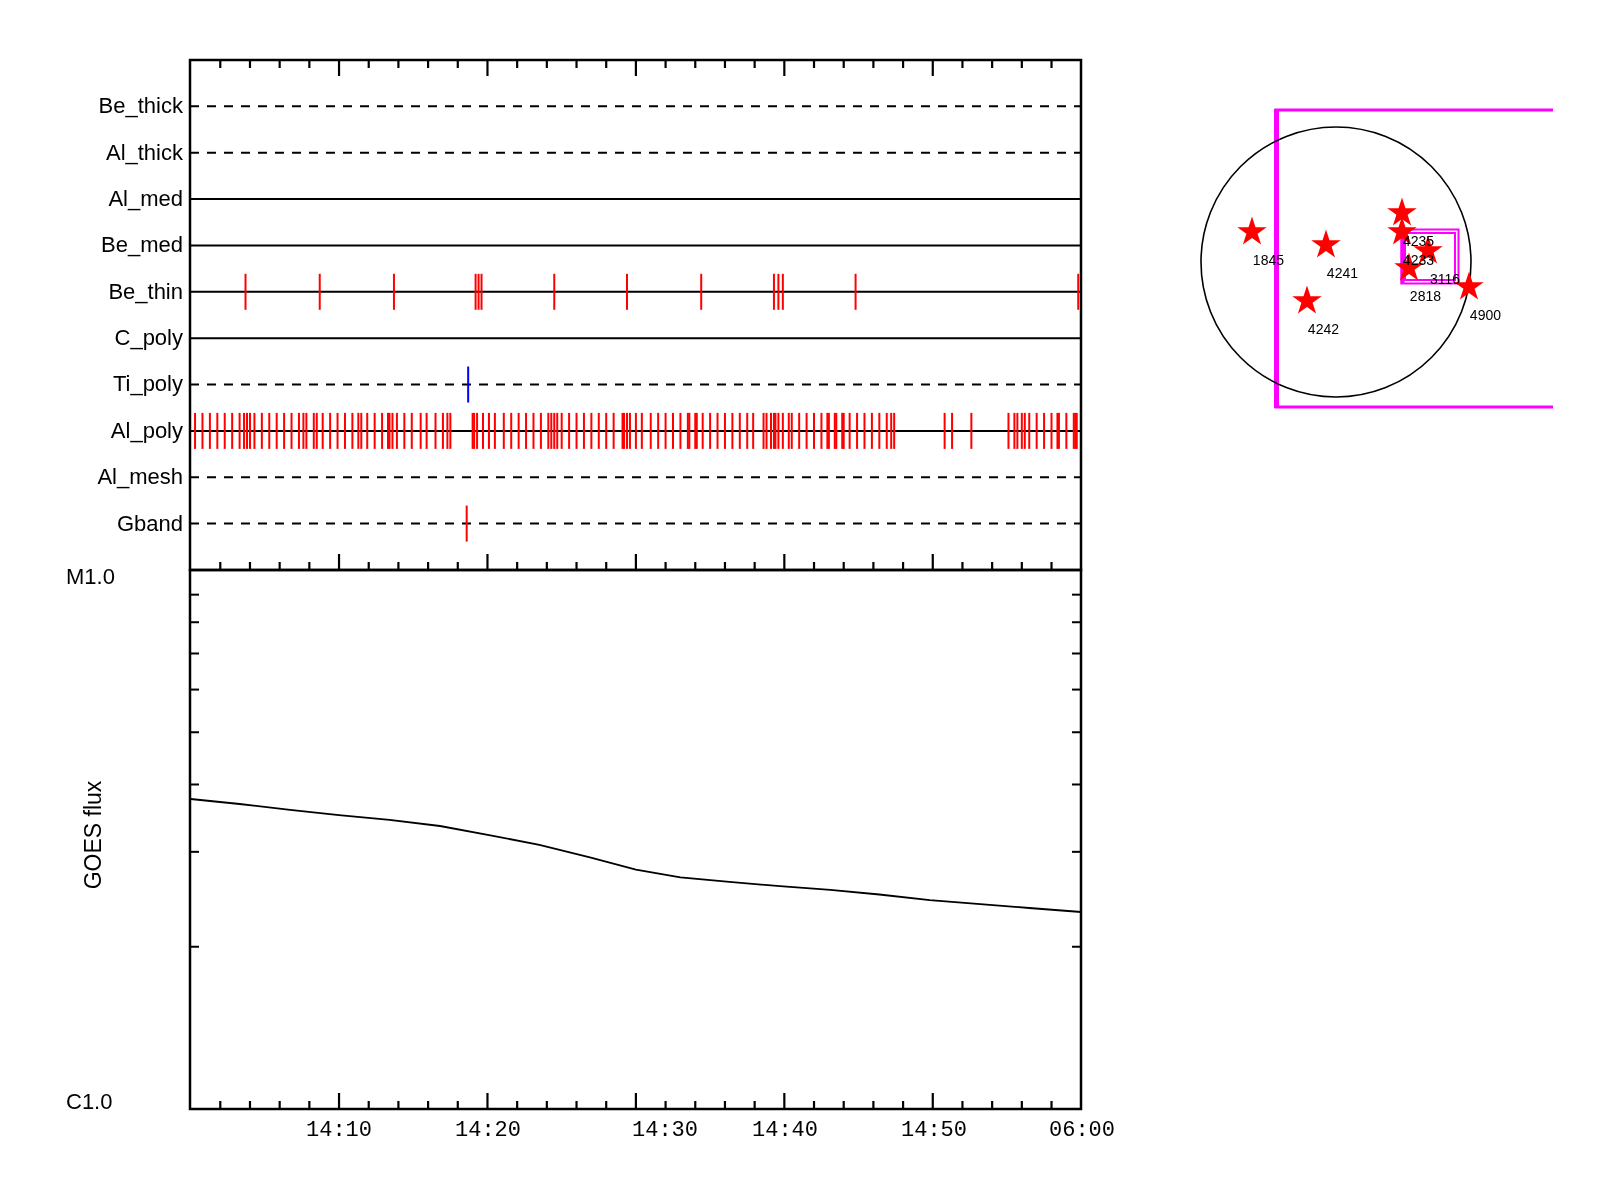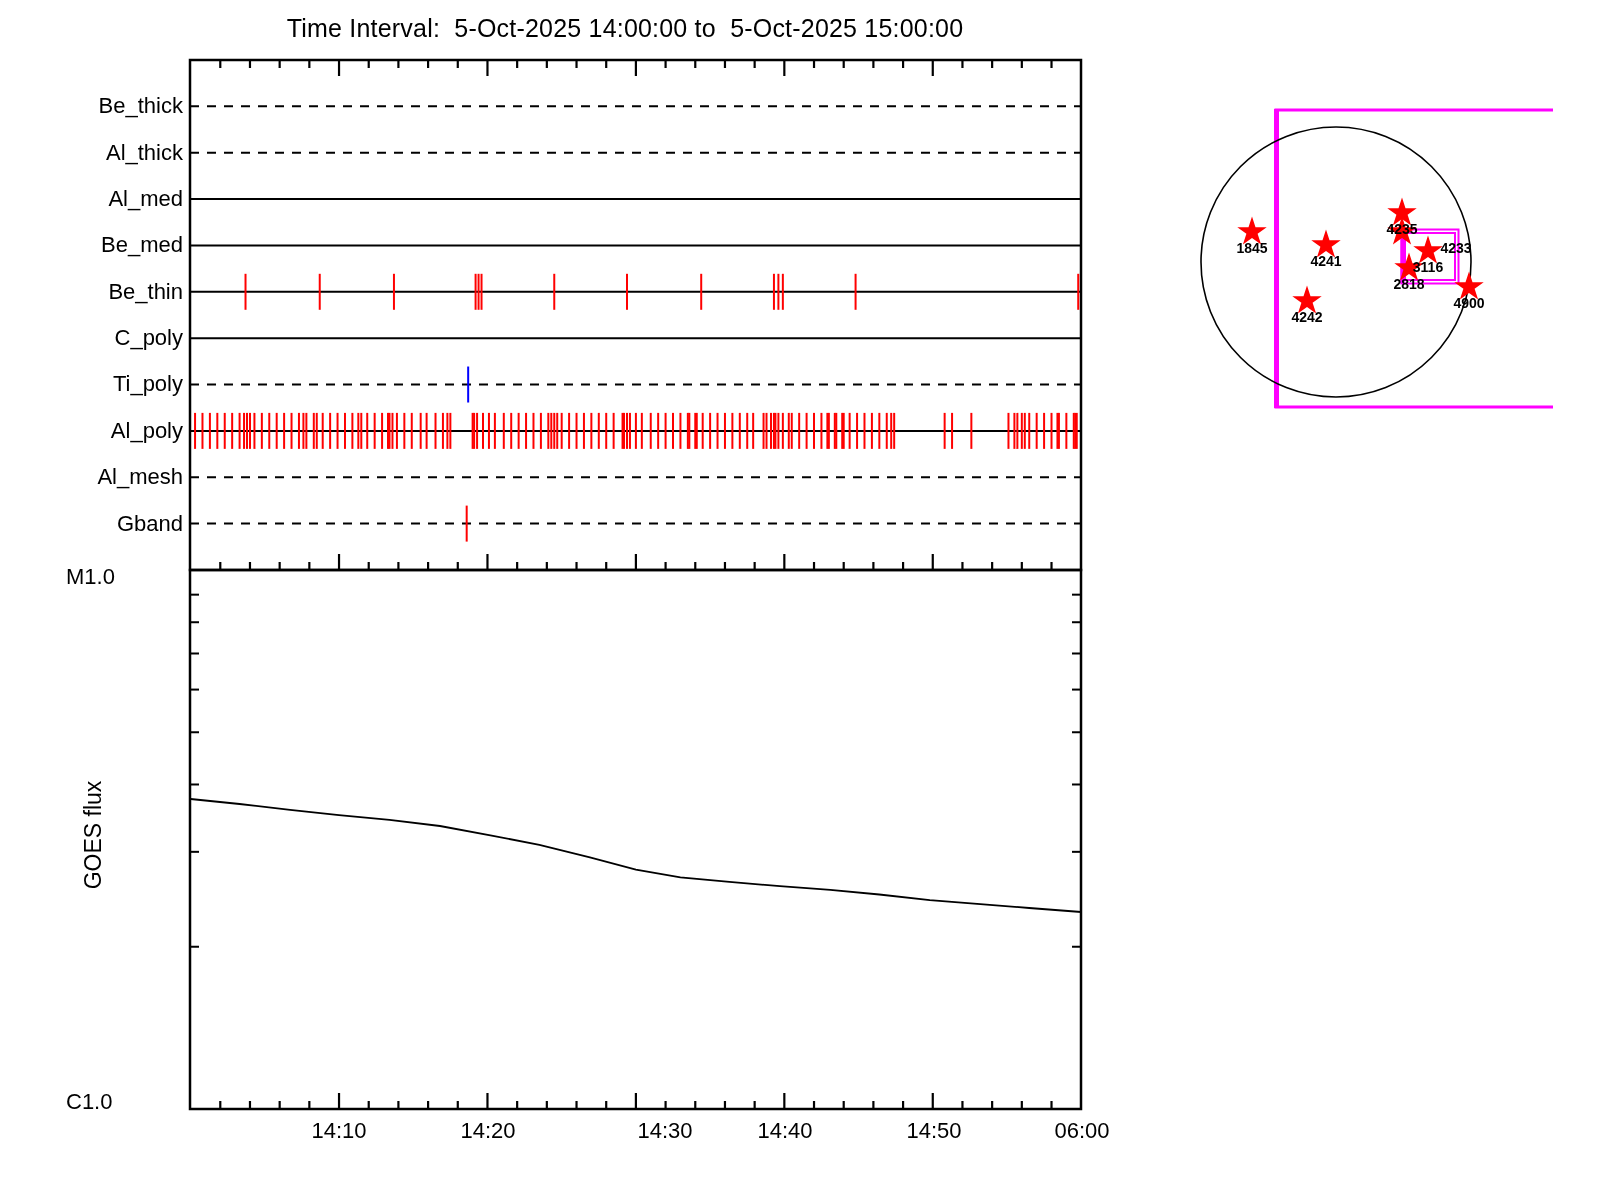--- a/index.html
+++ b/index.html
@@ -3,26 +3,26 @@
 <meta charset="utf-8">
 <style>
   html,body{margin:0;padding:0;background:#ffffff;}
   #canvas{position:relative;width:1600px;height:1200px;background:#ffffff;
           font-family:"Liberation Sans", sans-serif;color:#000;overflow:hidden;}
   #chart-svg{position:absolute;left:0;top:0;}
   .title{position:absolute;left:180px;top:14px;width:890px;text-align:center;
          font-size:25px;white-space:pre;letter-spacing:0.2px;}
   .rowlabel{position:absolute;width:200px;right:1417px;text-align:right;
             font-size:22px;line-height:28px;height:28px;white-space:pre;}
-  .xticklabel{position:absolute;width:90px;top:1118px;text-align:center;font-size:22px;}
+  .xticklabel{position:absolute;width:90px;top:1118px;text-align:center;font-size:22px;font-family:Liberation Mono, monospace;}
   .yedge{position:absolute;right:1414px;width:120px;text-align:left;font-size:22px;line-height:26px;}
   .ylab-rot{position:absolute;left:93px;top:835px;transform:translate(-50%,-50%) rotate(-90deg);
             font-size:23px;white-space:nowrap;}
-  .starlabel{position:absolute;width:64px;text-align:center;font-size:14px;font-weight:bold;
-             line-height:15px;letter-spacing:0px;}
+  .starlabel{position:absolute;width:64px;text-align:right;font-size:14px;font-weight:normal;
+             line-height:15px;letter-spacing:0px;margin-top:12px;}
 </style>
 </head>
 <body>
 
 <div id="canvas">
 
   <svg id="chart-svg" width="1600" height="1200">
       <g>
         <rect x="190" y="60" width="891" height="510" fill="none" stroke="#000000" stroke-width="2.5"></rect>
         <line x1="190" y1="106.36" x2="1081" y2="106.36" stroke="#000000" stroke-width="2" stroke-dasharray="9 8"></line>
@@ -305,21 +305,20 @@
         <polygon points="1326.0,229.5 1329.5,240.2 1340.7,240.2 1331.6,246.8 1335.1,257.5 1326.0,250.9 1316.9,257.5 1320.4,246.8 1311.3,240.2 1322.5,240.2" fill="#ff0000"></polygon>
         <polygon points="1402.0,197.5 1405.5,208.2 1416.7,208.2 1407.6,214.8 1411.1,225.5 1402.0,218.9 1392.9,225.5 1396.4,214.8 1387.3,208.2 1398.5,208.2" fill="#ff0000"></polygon>
         <polygon points="1402.0,216.5 1405.5,227.2 1416.7,227.2 1407.6,233.8 1411.1,244.5 1402.0,237.9 1392.9,244.5 1396.4,233.8 1387.3,227.2 1398.5,227.2" fill="#ff0000"></polygon>
         <polygon points="1428.0,235.5 1431.5,246.2 1442.7,246.2 1433.6,252.8 1437.1,263.5 1428.0,256.9 1418.9,263.5 1422.4,252.8 1413.3,246.2 1424.5,246.2" fill="#ff0000"></polygon>
         <polygon points="1409.0,252.5 1412.5,263.2 1423.7,263.2 1414.6,269.8 1418.1,280.5 1409.0,273.9 1399.9,280.5 1403.4,269.8 1394.3,263.2 1405.5,263.2" fill="#ff0000"></polygon>
         <polygon points="1469.0,271.5 1472.5,282.2 1483.7,282.2 1474.6,288.8 1478.1,299.5 1469.0,292.9 1459.9,299.5 1463.4,288.8 1454.3,282.2 1465.5,282.2" fill="#ff0000"></polygon>
         <polygon points="1307.0,285.5 1310.5,296.2 1321.7,296.2 1312.6,302.8 1316.1,313.5 1307.0,306.9 1297.9,313.5 1301.4,302.8 1292.3,296.2 1303.5,296.2" fill="#ff0000"></polygon>
       </g>
     </svg>
 
-  <div class="title">Time Interval:  5-Oct-2025 14:00:00 to  5-Oct-2025 15:00:00</div>
 
   <div class="rowlabel" style="top:92px">Be_thick</div>
   <div class="rowlabel" style="top:139px">Al_thick</div>
   <div class="rowlabel" style="top:185px">Al_med</div>
   <div class="rowlabel" style="top:231px">Be_med</div>
   <div class="rowlabel" style="top:278px">Be_thin</div>
   <div class="rowlabel" style="top:324px">C_poly</div>
   <div class="rowlabel" style="top:370px">Ti_poly</div>
   <div class="rowlabel" style="top:417px">Al_poly</div>
   <div class="rowlabel" style="top:463px">Al_mesh</div>
@@ -332,18 +331,18 @@
   <div class="xticklabel" style="left:294px">14:10</div>
   <div class="xticklabel" style="left:443px">14:20</div>
   <div class="xticklabel" style="left:620px">14:30</div>
   <div class="xticklabel" style="left:740px">14:40</div>
   <div class="xticklabel" style="left:889px">14:50</div>
   <div class="xticklabel" style="left:1037px">06:00</div>
 
   <div class="starlabel" style="left:1220px;top:241px">1845</div>
   <div class="starlabel" style="left:1294px;top:254px">4241</div>
   <div class="starlabel" style="left:1370px;top:222px">4235</div>
-  <div class="starlabel" style="left:1424px;top:241px">4233</div>
+  <div class="starlabel" style="left:1370px;top:241px">4233</div>
   <div class="starlabel" style="left:1396px;top:260px">3116</div>
   <div class="starlabel" style="left:1377px;top:277px">2818</div>
   <div class="starlabel" style="left:1437px;top:296px">4900</div>
   <div class="starlabel" style="left:1275px;top:310px">4242</div>
 </div>
 
 </body></html>

